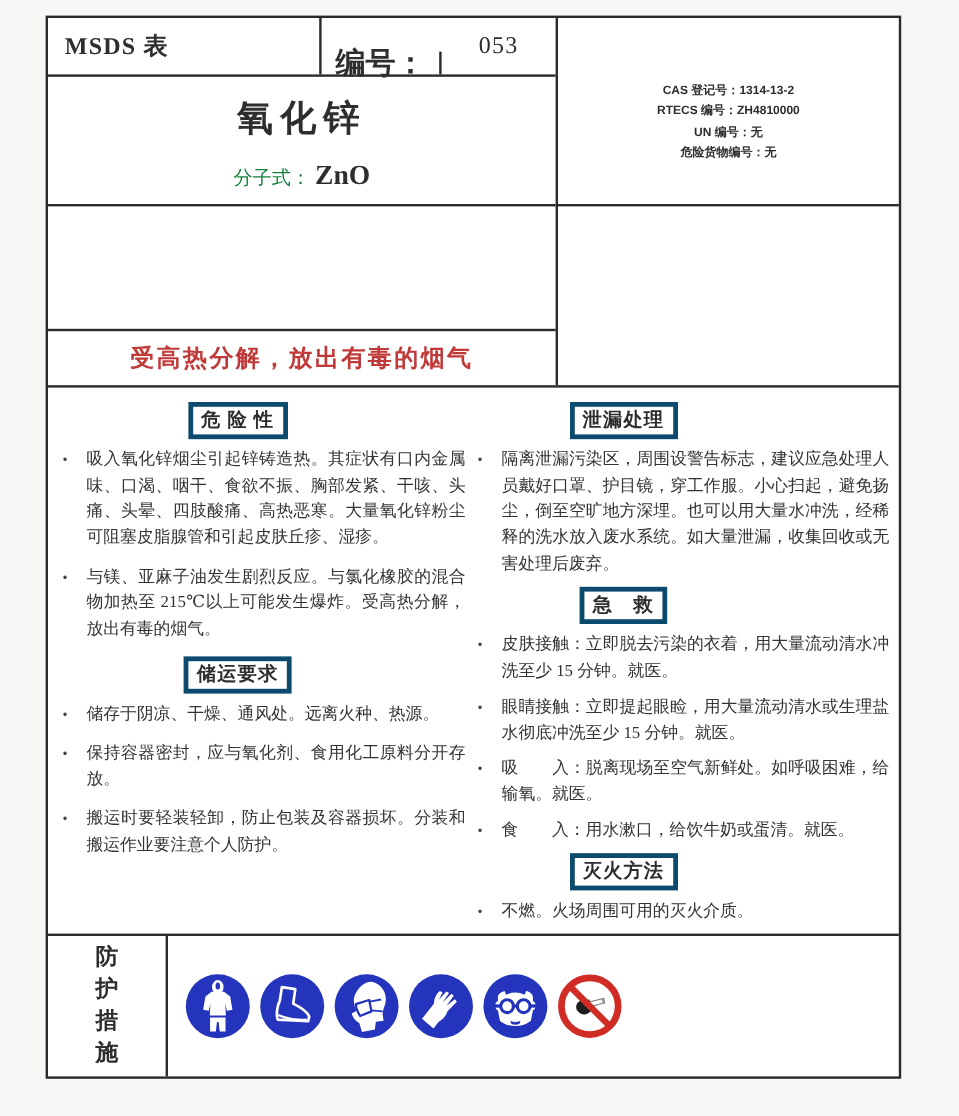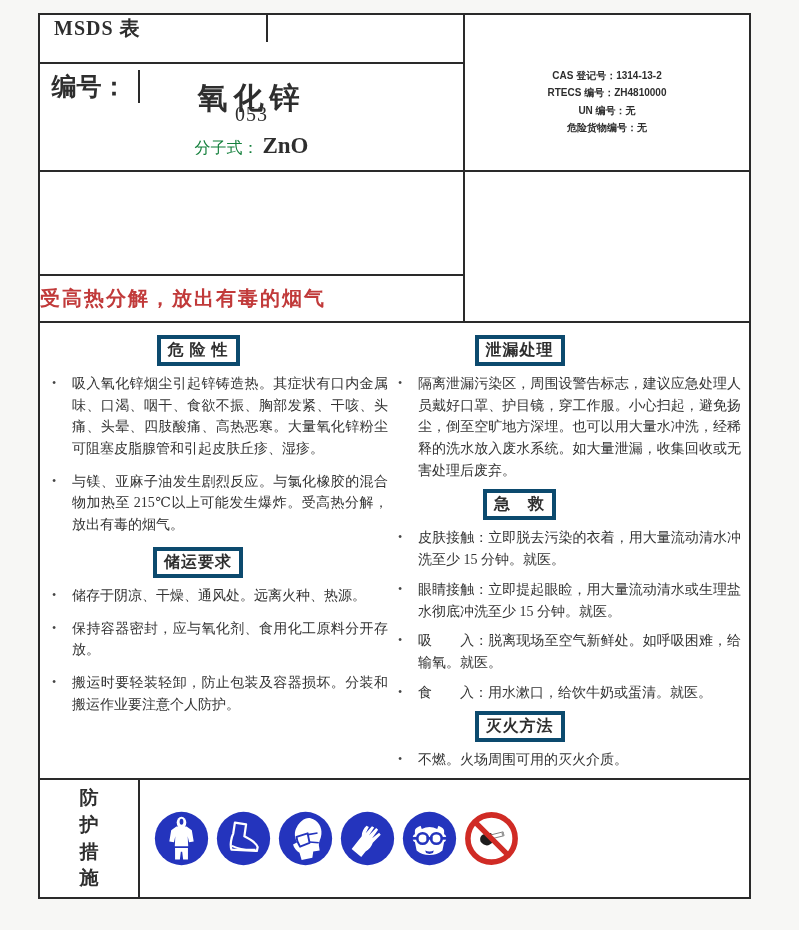--- a/index.html
+++ b/index.html
@@ -15,31 +15,31 @@
     position:absolute;left:38px;top:13px;
     width:713px;height:886px;
     border:2px solid var(--border,#2a2a2a);
     background:#fff;
     display:flex;flex-direction:column;
     box-sizing:border-box;
   }
   
   .upper{height:306px;display:flex;border-bottom:2px solid var(--border);}
   .upper-left{width:425px;border-right:2px solid var(--border);display:flex;flex-direction:column;box-sizing:border-box;}
-  .row1{height:47px;display:flex;border-bottom:2px solid var(--border);flex-direction:column;}
+  .row1{height:47px;display:flex;border-bottom:2px solid var(--border);}
   .cell-msds{width:228px;border-right:2px solid var(--border);display:flex;align-items:center;padding-left:14px;font-weight:bold;font-size:20px;letter-spacing:1px;box-sizing:border-box;}
   .cell-numlabel{width:100px;border-right:2px solid var(--border);display:flex;align-items:center;justify-content:center;font-weight:bold;font-size:25px;box-sizing:border-box;margin-top:28px;}
   .cell-numval{flex:1;display:flex;align-items:center;justify-content:center;font-size:20px;letter-spacing:1px;}
   .title-cell{height:106px;border-bottom:2px solid var(--border);display:flex;flex-direction:column;align-items:center;justify-content:center;}
   .substance-name{font-size:30px;font-weight:bold;letter-spacing:6px;margin-top:2px;}
   .formula-line{margin-top:14px;display:flex;align-items:baseline;}
   .formula-label{font-size:16px;color:#15803d;}
   .formula-value{font-size:23px;font-weight:bold;font-family:"Liberation Serif",serif;margin-left:4px;}
   .empty-cell-left{height:102px;border-bottom:2px solid var(--border);}
-  .banner-cell{flex:1;display:flex;align-items:center;}
+  .banner-cell{flex:1;display:flex;align-items:center;justify-content:center;}
   .banner-text{color:var(--warning-red,#c13a3a);font-weight:bold;font-size:20px;letter-spacing:2px;}
   .upper-right{flex:1;display:flex;flex-direction:column;}
   .registry-cell{height:157px;border-bottom:2px solid var(--border);display:flex;flex-direction:column;align-items:center;justify-content:center;padding-top:18px;box-sizing:border-box;}
   .reg-line{font-weight:bold;font-size:10px;line-height:1.75;font-family:"Liberation Sans",sans-serif;}
   .empty-cell-right{flex:1;}
   
   .main{height:457px;border-bottom:2px solid var(--border);display:flex;padding:8px 8px 0 12px;box-sizing:border-box;overflow:hidden;}
   .col-hazard{width:336px;padding-right:4px;}
   .col-response{flex:1;padding-left:6px;}
   .hdr-wrap{text-align:center;margin:4px 0 7px 0;}

